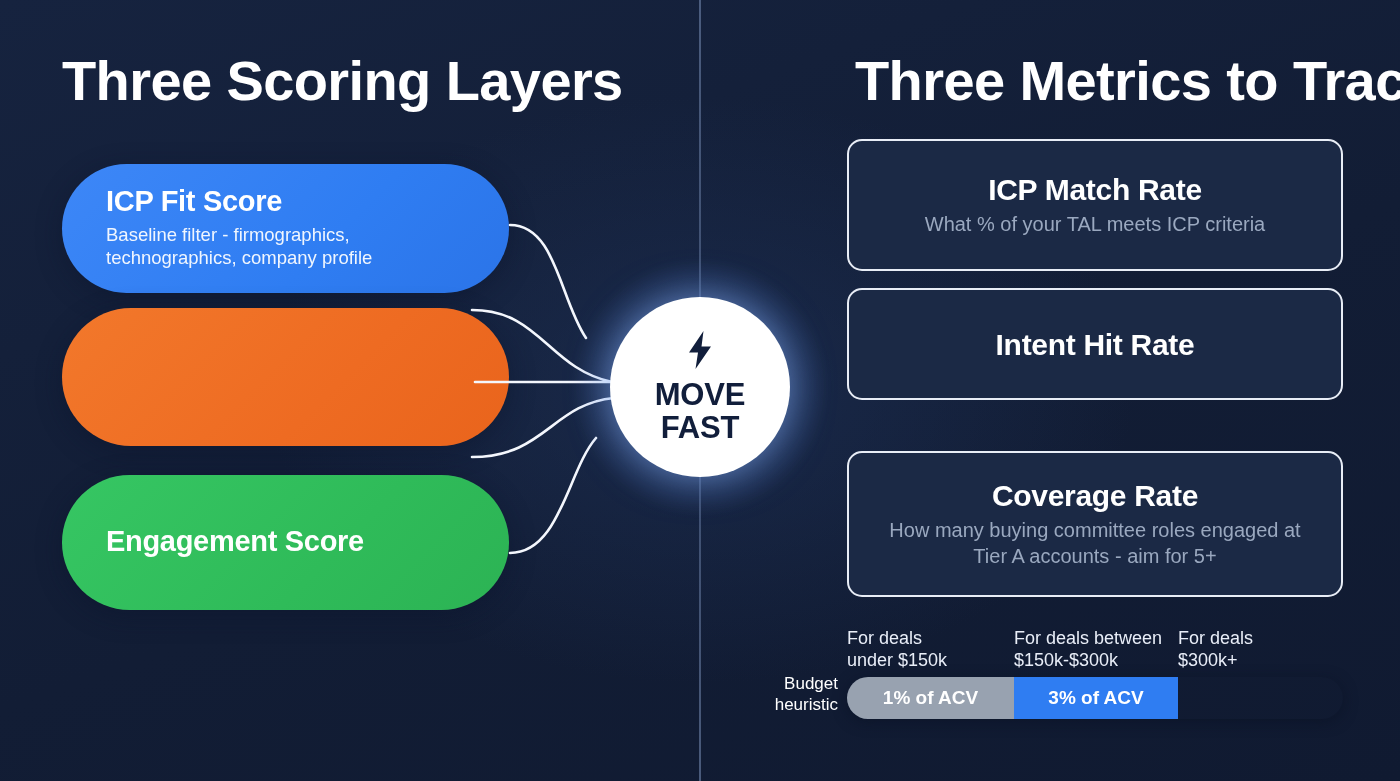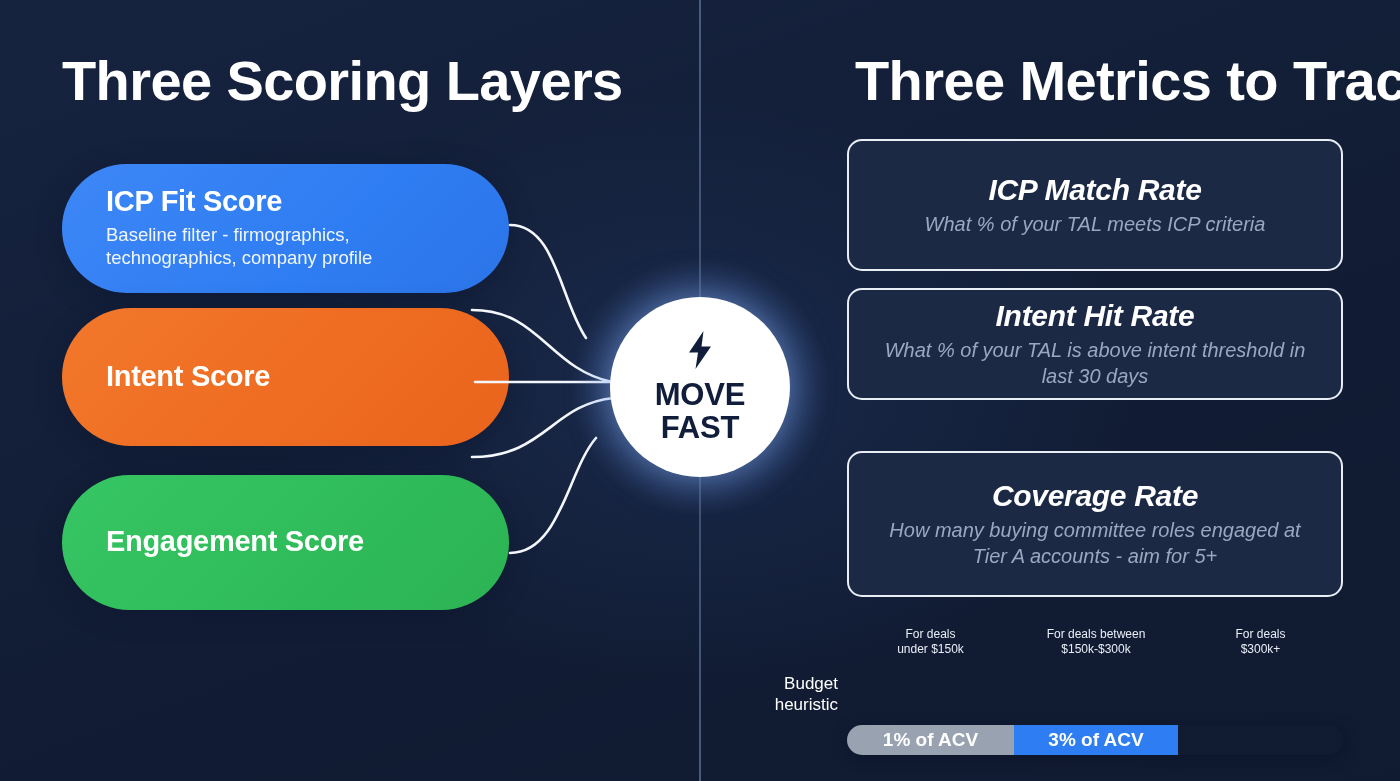--- a/index.html
+++ b/index.html
@@ -158,21 +158,20 @@
     left: 847px;
     width: 496px;
     border: 2px solid #e8edf6;
     border-radius: 15px;
     background: #1b2945;
     display: flex;
     flex-direction: column;
     align-items: center;
     justify-content: center;
     padding: 20px 26px;
-    font-style: italic;
   }
   .metric-title {
     font-size: 30px;
     font-weight: bold;
     color: #ffffff;
     letter-spacing: -0.3px;
     line-height: 1.1;
   }
   .metric-sub {
     margin-top: 6px;
@@ -188,24 +187,24 @@
   
   #budget-headers {
     position: absolute;
     left: 847px;
     top: 627px;
     width: 496px;
     height: 44px;
     display: flex;
   }
   .budget-header {
-    font-size: 12px;
+    font-size: 18px;
     color: #e9eef8;
     line-height: 1.24;
-    text-align: center;
+    text-align: left;
     white-space: pre-line;
   }
   #bh-0 { width: 167px; }
   #bh-1 { width: 164px; }
   #bh-2 { width: 165px; }
 
   #budget-label {
     position: absolute;
     left: 700px;
     top: 673px;
@@ -216,26 +215,25 @@
     line-height: 1.24;
     white-space: pre-line;
     padding-left: 26px;
   }
 
   #budget-bar {
     position: absolute;
     left: 847px;
     top: 677px;
     width: 496px;
-    height: 30px;
+    height: 42px;
     border-radius: 21px;
     overflow: hidden;
     display: flex;
     box-shadow: 0 3px 14px rgba(8,16,34,0.5);
-    margin-top: 48px;
   }
   .budget-seg {
     display: flex;
     align-items: center;
     justify-content: center;
     font-size: 19px;
     font-weight: bold;
     color: #ffffff;
     height: 100%;
   }
@@ -251,21 +249,20 @@
   <div class="divider"></div>
 
   <div class="col-title" id="title-left">Three Scoring Layers</div>
 
   <div class="pill" id="pill-icp">
     <div class="pill-title">ICP Fit Score</div>
     <div class="pill-desc">Baseline filter - firmographics, technographics, company profile</div>
   </div>
 
   <div class="pill" id="pill-intent">
-    <div class="pill-title">Intent Score</div>
   </div>
 
   <div class="pill" id="pill-engagement">
     <div class="pill-title">Engagement Score</div>
   </div>
 
   <svg id="connectors" viewBox="0 0 1400 781" width="1400" height="781">
     <path d="M 510 225 C 556 225, 560 300, 586 338"></path>
     <path d="M 472 310 C 540 310, 548 368, 612 382"></path>
     <path d="M 475 382 L 614 382"></path>
@@ -284,21 +281,20 @@
 
   <div class="col-title" id="title-right">Three Metrics to Track</div>
 
   <div class="metric-card" id="card-icp">
     <div class="metric-title">ICP Match Rate</div>
     <div class="metric-sub">What % of your TAL meets ICP criteria</div>
   </div>
 
   <div class="metric-card" id="card-intent">
     <div class="metric-title">Intent Hit Rate</div>
-    <div class="metric-sub">What % of your TAL is above intent threshold in last 30 days</div>
   </div>
 
   <div class="metric-card" id="card-coverage">
     <div class="metric-title">Coverage Rate</div>
     <div class="metric-sub">How many buying committee roles engaged at Tier A accounts - aim for 5+</div>
   </div>
 
   <div id="budget-headers">
     <div class="budget-header" id="bh-0">For deals
 under $150k</div>

